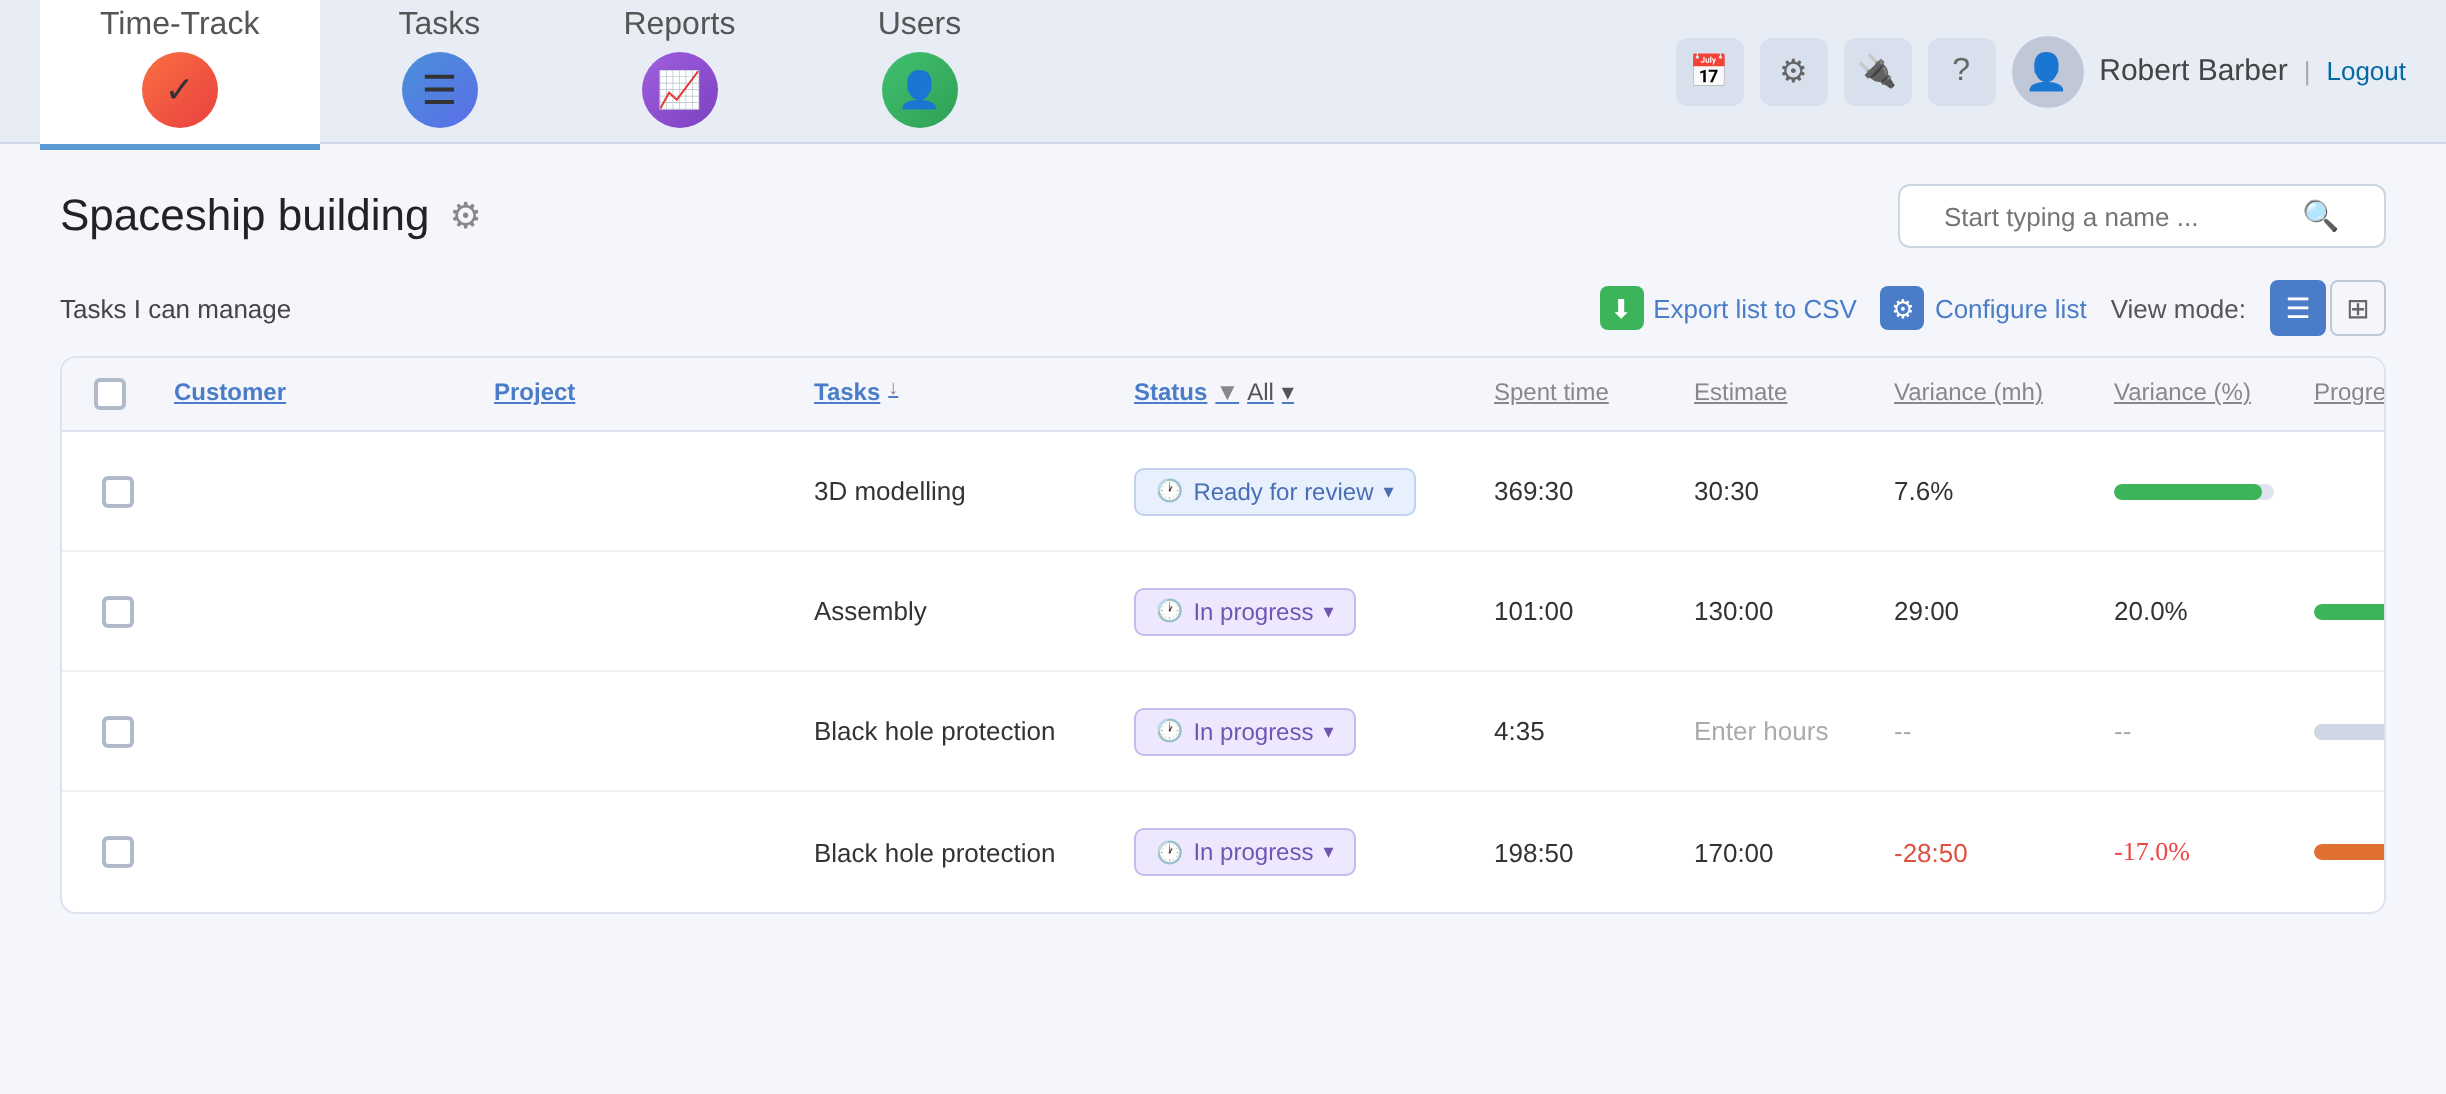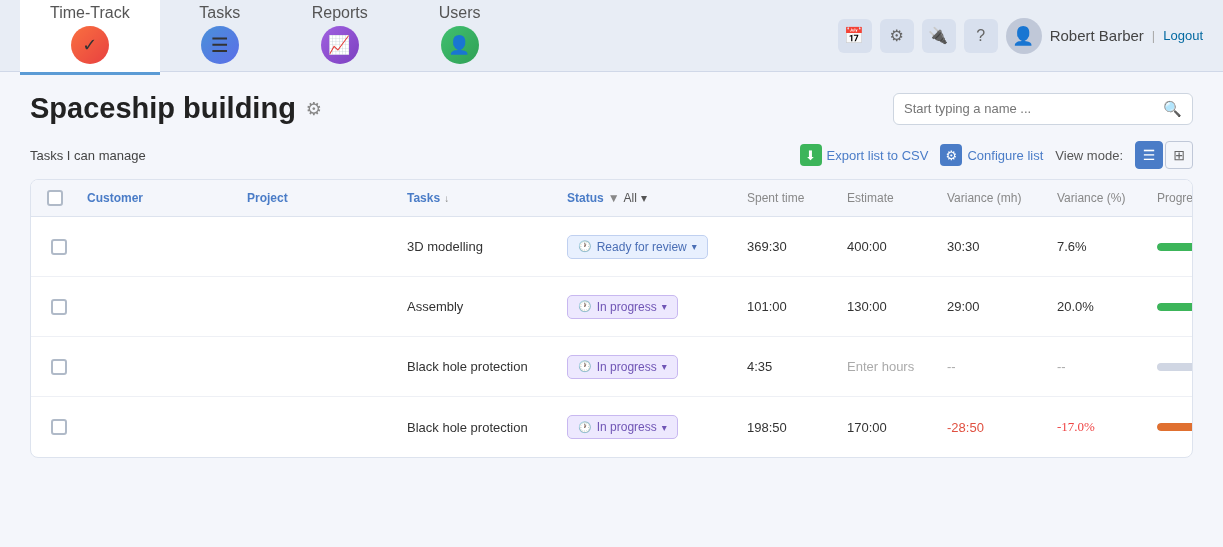--- a/index.html
+++ b/index.html
@@ -99,38 +99,38 @@
       align-items: center;
       justify-content: space-between;
       margin-bottom: 16px;
     }
     .page-title-row {
       display: flex;
       align-items: center;
       gap: 10px;
     }
     .page-title {
-      font-size: 29px;
-      font-weight: 700;
+      font-size: 22px;
+      font-weight: 400;
       color: #222;
       text-align: center;
     }
     .gear-icon {
       font-size: 18px;
       color: #888;
       cursor: pointer;
     }
     .search-box {
       display: flex;
       align-items: center;
       background: #fff;
       border: 1px solid #cdd5e0;
       border-radius: 6px;
-      padding: 6px 10px;
-      width: 300px;
+      padding: 6px 22px;
+      width: 244px;
       gap: 8px;
     }
     .search-box input {
       border: none;
       outline: none;
       font-size: 13px;
       color: #888;
       width: 100%;
       background: transparent;
     }
@@ -210,23 +210,24 @@
       background: #f4f6fb;
       border-bottom: 1px solid #dde3ee;
       padding: 0 8px;
     }
     .th {
       padding: 10px 8px;
       font-size: 12px;
       font-weight: 600;
       color: #4a7cc7;
       display: flex;
-      align-items: center;
+      align-items: flex-start;
       gap: 4px;
       cursor: pointer;
+      text-decoration: underline;
     }
     .th.plain { color: #888; font-weight: 500; cursor: default; }
     .th .sort-icon { font-size: 10px; color: #888; }
 
     .table-row {
       display: grid;
       grid-template-columns: 40px 160px 160px 160px 180px 100px 100px 110px 100px 130px 130px 140px;
       border-bottom: 1px solid #eef0f5;
       padding: 0 8px;
       align-items: center;
@@ -432,21 +433,20 @@
     <div class="td"></div>
     <div class="td">3D modelling</div>
     <div class="td">
       <button class="status-badge ready">
         <span class="clock-icon">🕐</span>
         <span>Ready for review</span>
         <span class="drop-icon">▾</span>
       </button>
     </div>
     <div class="td spent-time">369:30</div>
-    <span class="td estimate">400:00</span>
     <div class="td variance-pos">30:30</div>
     <div class="td variance-pos">7.6%</div>
     <div class="td">
             <div class="progress-bar-wrap">
               <div class="progress-bar-fill fill-green" style="width:92%;"></div>
             </div>
           </div>
 
   </div>
         <div class="table-row">

